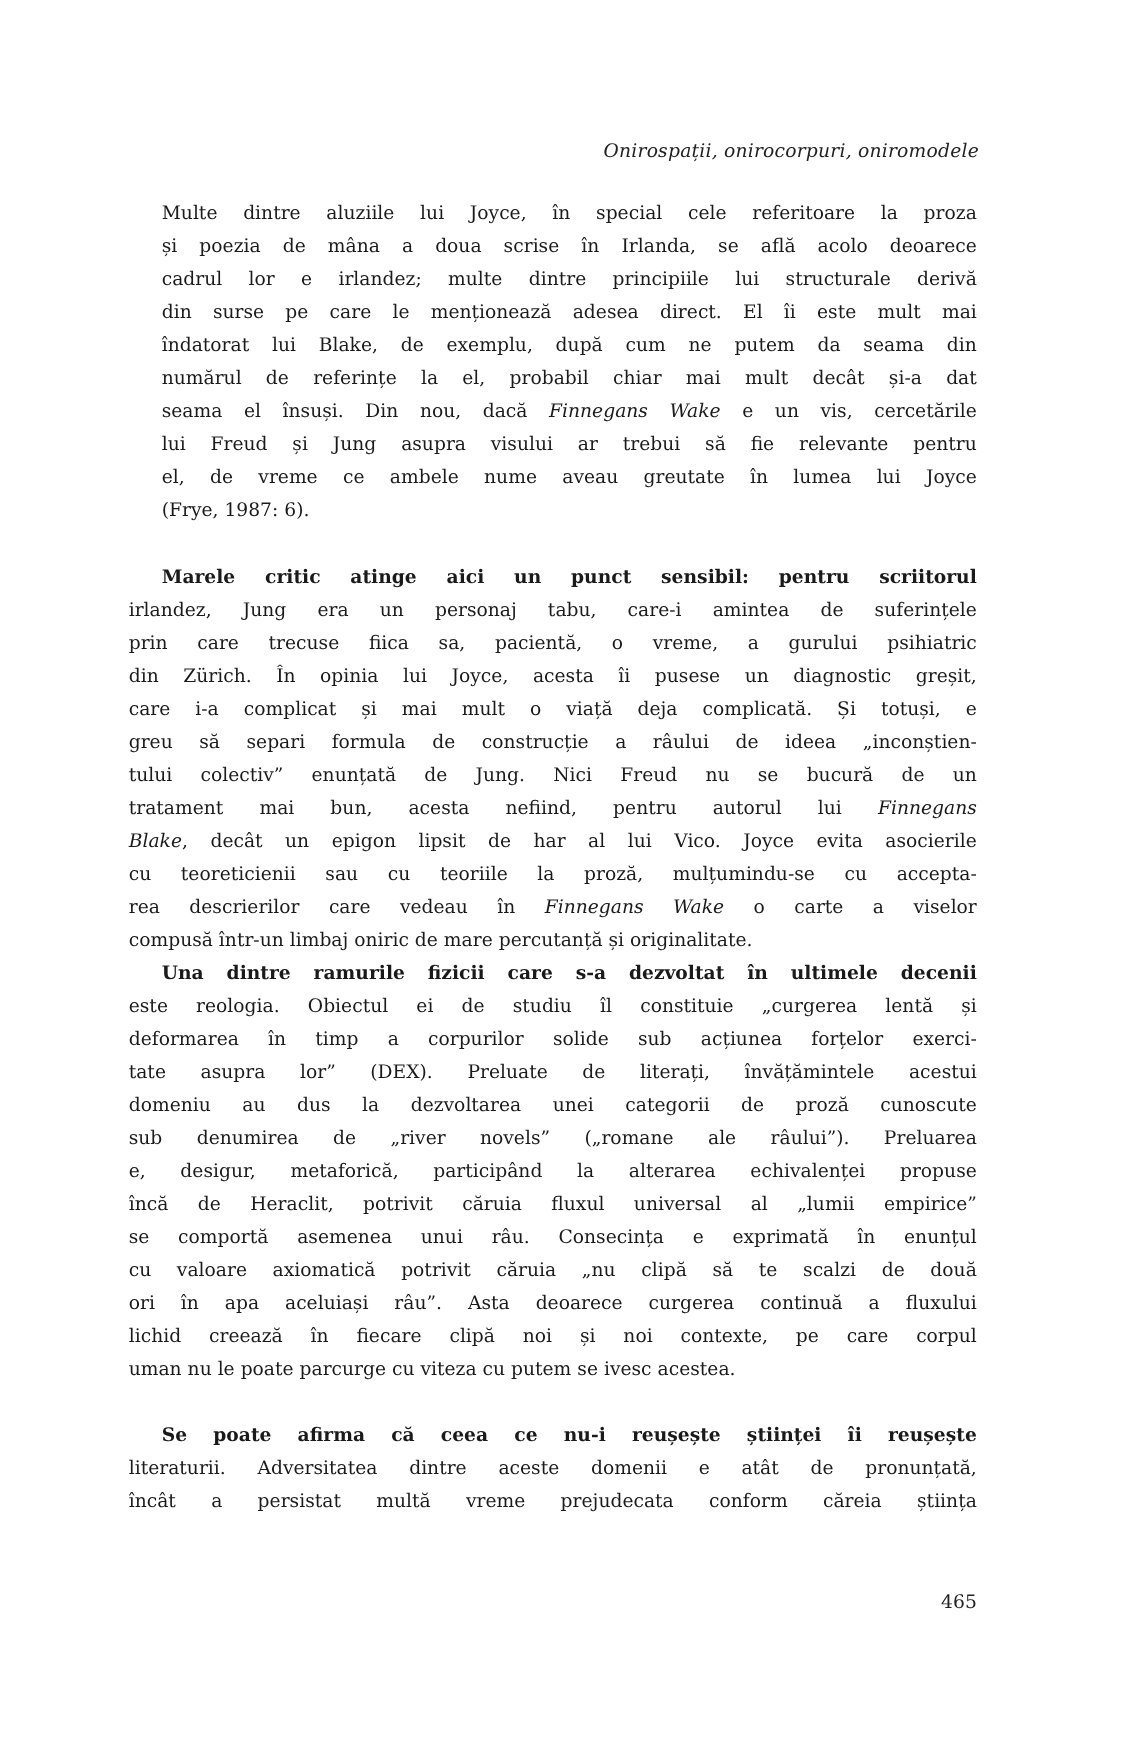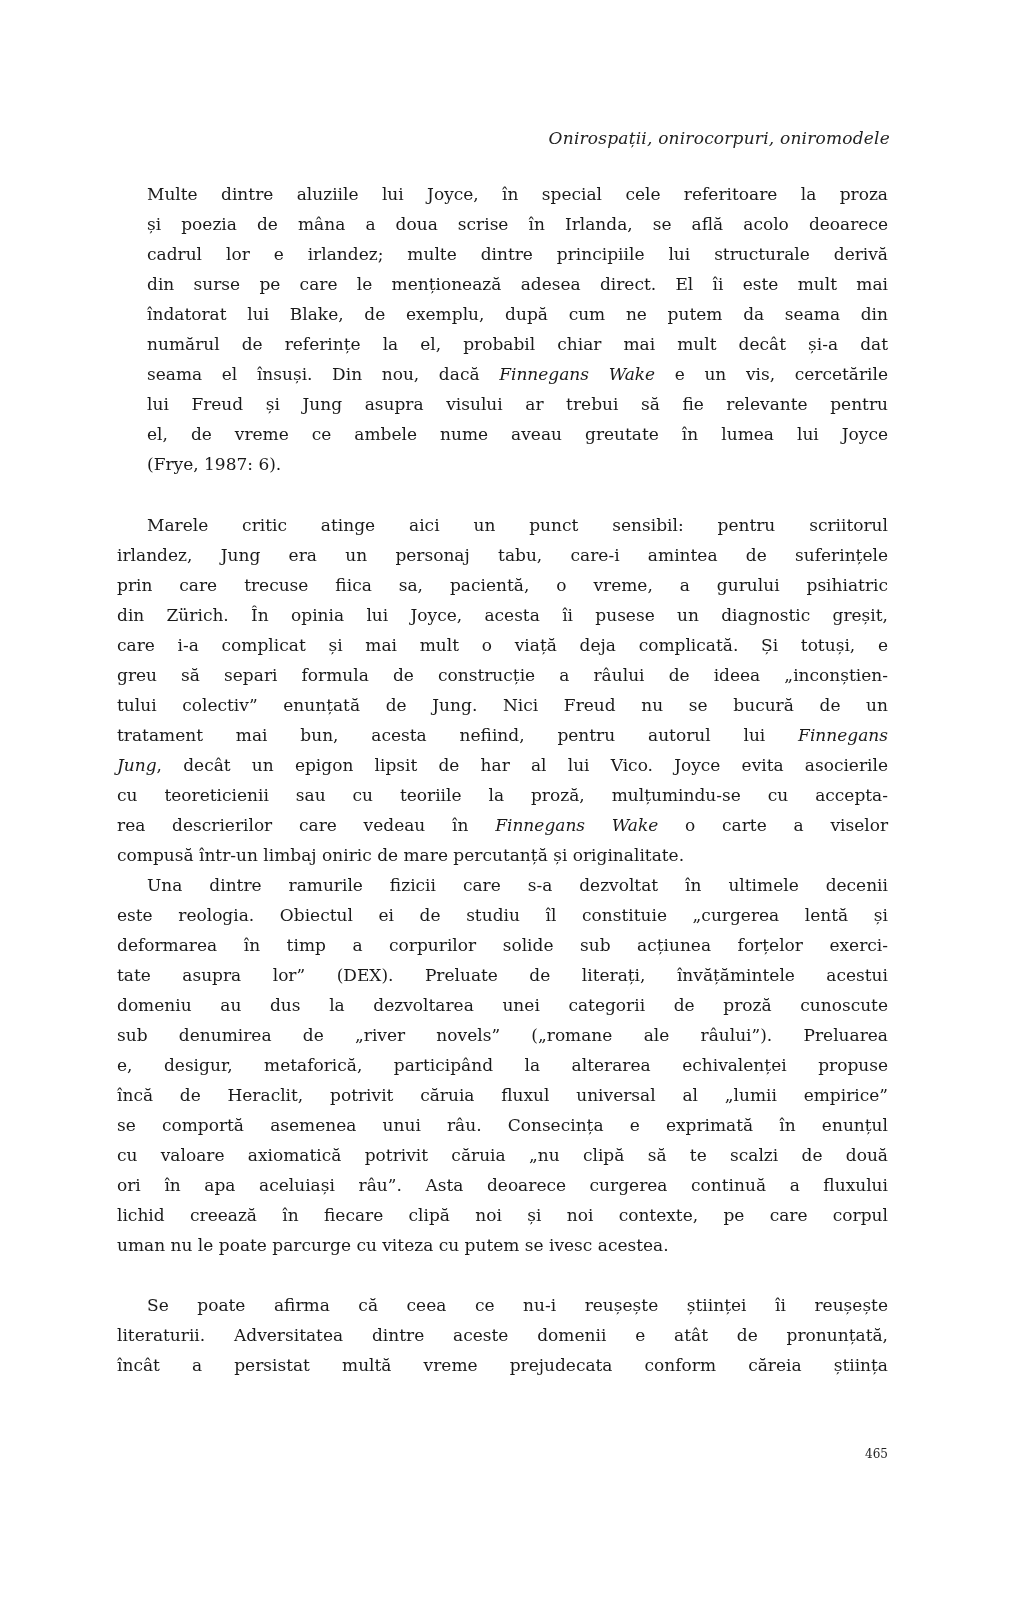--- a/index.html
+++ b/index.html
@@ -5,23 +5,23 @@
   html, body { margin: 0; padding: 0; background: #ffffff; }
   body { width: 1024px; height: 1604px; position: relative; overflow: hidden;
          font-family: "DejaVu Serif", "Liberation Serif", serif; color: #1a1a1a; }
   .page { position: absolute; left: 0; top: 0; width: 1024px; height: 1604px; }
   .running-head { position: absolute; top: 128px; right: 134px; font-style: italic;
                   font-size: 17px; letter-spacing: 0.2px; color: #222; }
   .line { position: absolute; white-space: nowrap; font-size: 17px; line-height: 30px;
           text-align: justify; text-align-last: justify; color: #1a1a1a; }
   .quote .line { left: 147px; width: 741px; }
   .body .line { left: 117px; width: 771px; }
-  .body .line.indent { left: 147px; width: 741px; }
+  .body .line.indent { left: 147px; width: 741px; font-weight: bold; }
   .line.last { text-align-last: left; }
-  .page-number { position: absolute; top: 1447px; right: 136px; font-size: 12px; color: #222; }
+  .page-number { position: absolute; top: 1447px; right: 136px; font-size: 17px; color: #222; }
   i { font-style: italic; }
 </style>
 </head>
 <body>
 
 <div class="page">
   <div class="running-head">Onirospații, onirocorpuri, oniromodele</div>
 
   <div class="quote">
     <div class="line" style="top:179px">Multe dintre aluziile lui Joyce, în special cele referitoare la proza</div>
@@ -39,21 +39,21 @@
   <div class="body">
     <div>
       <div class="line indent" style="top:510px">Marele critic atinge aici un punct sensibil: pentru scriitorul</div>
       <div class="line" style="top:540px">irlandez, Jung era un personaj tabu, care-i amintea de suferințele</div>
       <div class="line" style="top:570px">prin care trecuse fiica sa, pacientă, o vreme, a gurului psihiatric</div>
       <div class="line" style="top:600px">din Zürich. În opinia lui Joyce, acesta îi pusese un diagnostic greșit,</div>
       <div class="line" style="top:630px">care i-a complicat și mai mult o viață deja complicată. Și totuși, e</div>
       <div class="line" style="top:660px">greu să separi formula de construcție a râului de ideea „inconștien-</div>
       <div class="line" style="top:690px">tului colectiv” enunțată de Jung. Nici Freud nu se bucură de un</div>
       <div class="line rich" style="top:720px">tratament mai bun, acesta nefiind, pentru autorul lui <i>Finnegans</i></div>
-      <div class="line rich" style="top:750px"><i>Jung</i>, decât un epigon lipsit de har al lui Vico. Joyce evita asocierile</div>
+      <div class="line rich" style="top:750px"><i>Blake</i>, decât un epigon lipsit de har al lui Vico. Joyce evita asocierile</div>
       <div class="line" style="top:780px">cu teoreticienii sau cu teoriile la proză, mulțumindu-se cu accepta-</div>
       <div class="line rich" style="top:810px">rea descrierilor care vedeau în <i>Finnegans Wake</i> o carte a viselor</div>
       <div class="line last" style="top:840px">compusă într-un limbaj oniric de mare percutanță și originalitate.</div>
     </div>
     <div>
       <div class="line indent" style="top:870px">Una dintre ramurile fizicii care s-a dezvoltat în ultimele decenii</div>
       <div class="line" style="top:900px">este reologia. Obiectul ei de studiu îl constituie „curgerea lentă și</div>
       <div class="line" style="top:930px">deformarea în timp a corpurilor solide sub acțiunea forțelor exerci-</div>
       <div class="line" style="top:960px">tate asupra lor” (DEX). Preluate de literați, învățămintele acestui</div>
       <div class="line" style="top:990px">domeniu au dus la dezvoltarea unei categorii de proză cunoscute</div>

